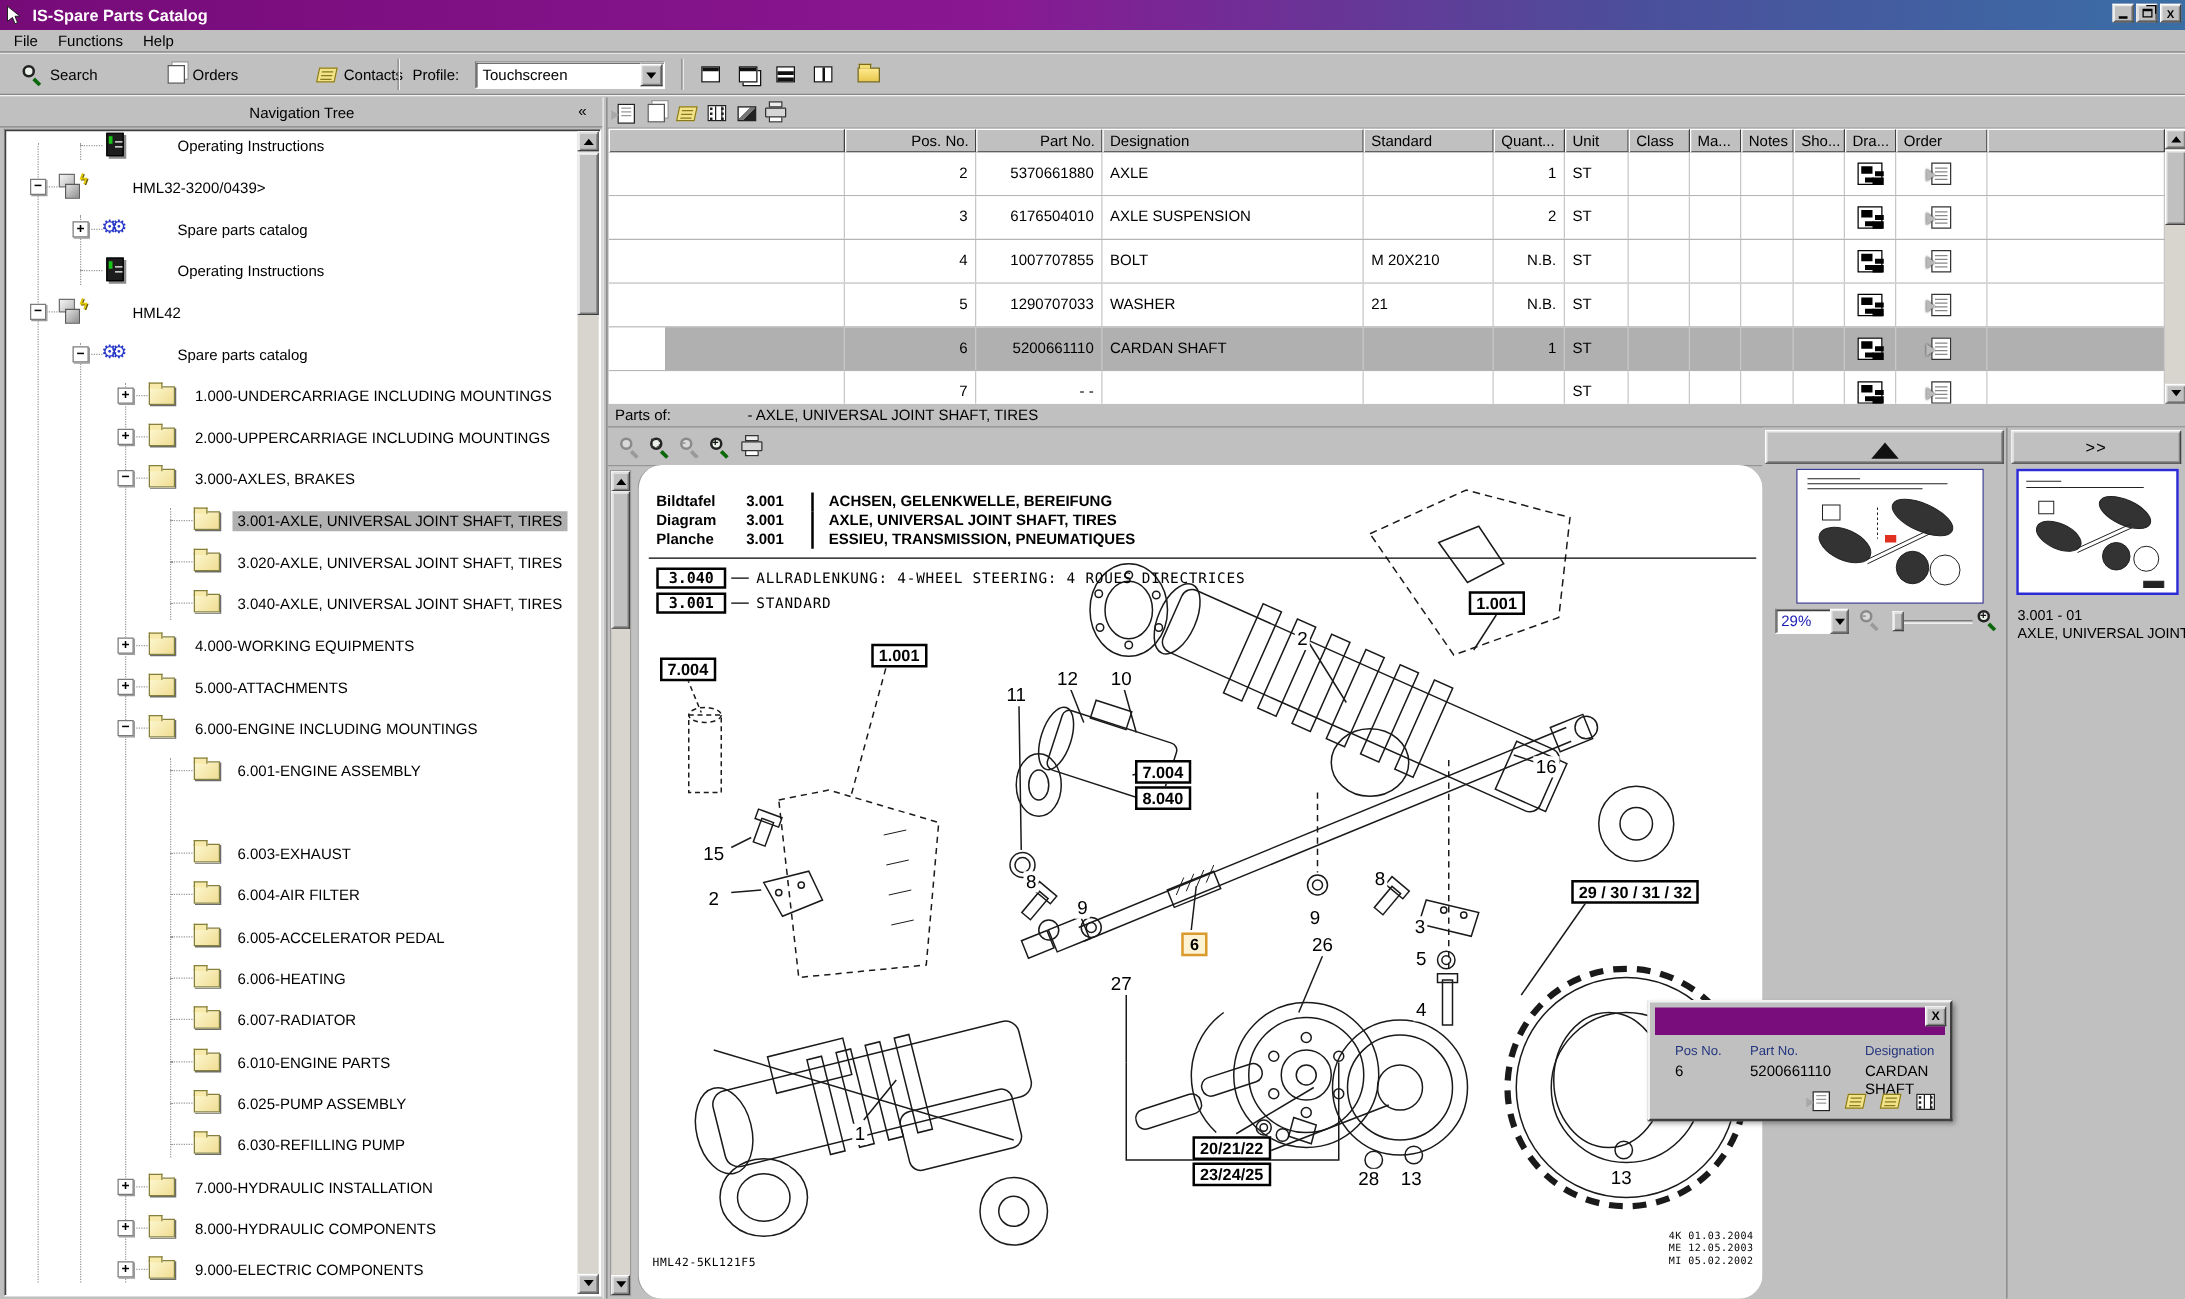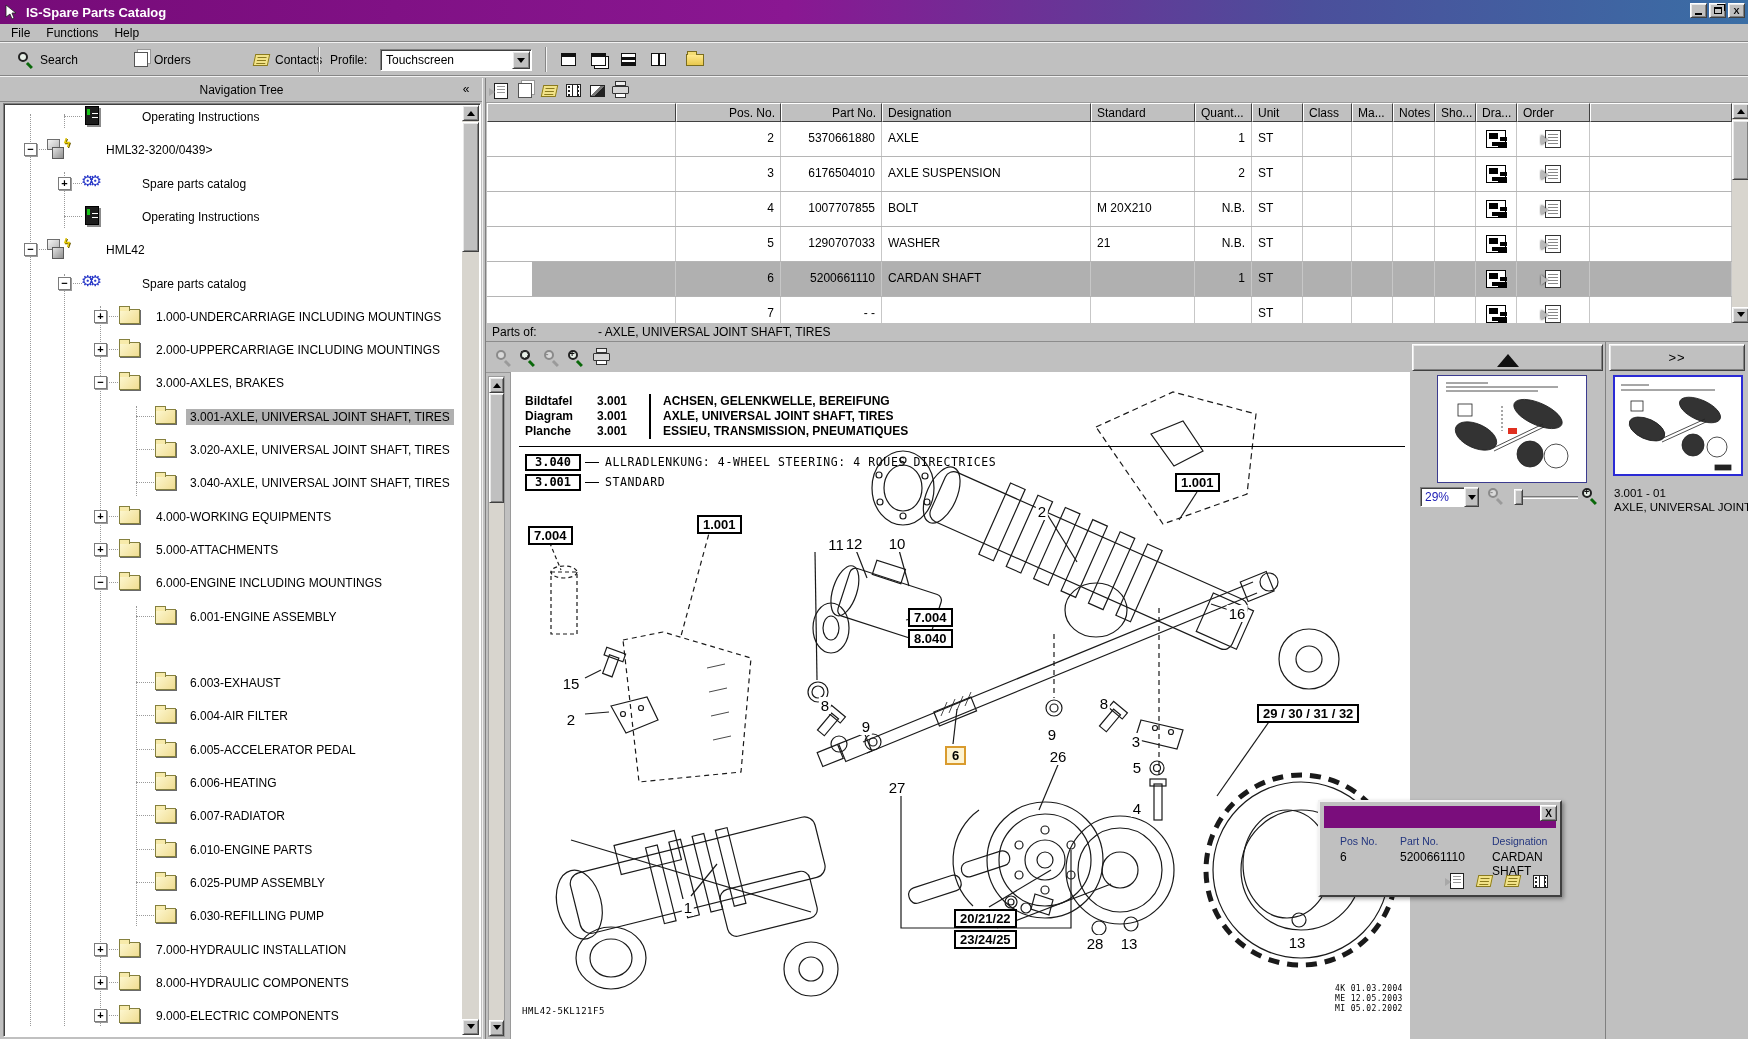--- a/index.html
+++ b/index.html
@@ -112,21 +112,21 @@
     font-size:12px; border-bottom:1px solid #8c8c8c; }
   #partsof .lbl { margin-left:6px; width:106px; }
 
   
   #diagpanel { position:absolute; left:486px; top:342px; width:924px; height:697px; }
   #diagtoolbar { position:absolute; left:0; top:0; width:924px; height:31px; border-bottom:1px solid #969696; }
   .zico { position:absolute; top:4px; width:23px; height:23px; display:flex; align-items:center; justify-content:center; }
   #canvas-scroll { position:absolute; left:2px; top:34px; width:17px; height:661px; background:#d8d5ce;
     border:1px solid #9a9a9a; }
   #canvas { position:absolute; left:24px; top:30px; width:900px; height:667px; background:#fff;
-    border-left:1px solid #9a9a9a; overflow:hidden; }
+    border-left:1px solid #9a9a9a; overflow:hidden;border-radius:19px; }
   #drawing-svg { position:absolute; left:0; top:0; }
   .techfont { font-family:"DejaVu Sans Mono", monospace; }
   #titleblock { position:absolute; left:14px; top:22px; font-size:12px; }
   #titleblock .row { display:flex; height:15px; }
   #titleblock .c1 { width:72px; font-weight:bold; }
   #titleblock .c2 { width:52px; font-weight:bold; }
   #titleblock .c3 { border-left:2px solid #000; padding-left:12px; font-weight:bold; white-space:nowrap; }
   #titlerule { position:absolute; left:8px; top:74px; width:886px; border-top:1.5px solid #000; }
   #legend { position:absolute; left:14px; top:80px; }
   .legrow { position:relative; height:20px; display:flex; align-items:center; }
@@ -924,21 +924,21 @@
       <div id="callouts">
           <div class="dlabel box" style="left: 17px; top: 154px;">7.004</div>
           <div class="dlabel box" style="left: 186px; top: 143px;">1.001</div>
           <div class="dlabel box" style="left: 664px; top: 101px;">1.001</div>
           <div class="dlabel box" style="left: 397px; top: 236px;">7.004</div>
           <div class="dlabel box" style="left: 397px; top: 257px;">8.040</div>
           <div class="dlabel box" style="left: 746px; top: 332px;">29 / 30 / 31 / 32</div>
           <div class="dlabel box" style="left: 443px; top: 537px;">20/21/22</div>
           <div class="dlabel box" style="left: 443px; top: 558px;">23/24/25</div>
           <div class="dlabel hl" style="left: 434px; top: 374px;">6</div>
-          <div class="dlabel" style="left: 302px; top: 164px; margin-left: 23px;">11</div>
+          <div class="dlabel" style="left: 302px; top: 176px;">11</div>
           <div class="dlabel" style="left: 343px; top: 163px;">12</div>
           <div class="dlabel" style="left: 386px; top: 163px;">10</div>
           <div class="dlabel" style="left: 531px; top: 131px;">2</div>
           <div class="dlabel" style="left: 726px; top: 233px;">16</div>
           <div class="dlabel" style="left: 60px; top: 303px;">15</div>
           <div class="dlabel" style="left: 60px; top: 339px;">2</div>
           <div class="dlabel" style="left: 314px; top: 325px;">8</div>
           <div class="dlabel" style="left: 355px; top: 346px;">9</div>
           <div class="dlabel" style="left: 541px; top: 354px;">9</div>
           <div class="dlabel" style="left: 593px; top: 323px;">8</div>

